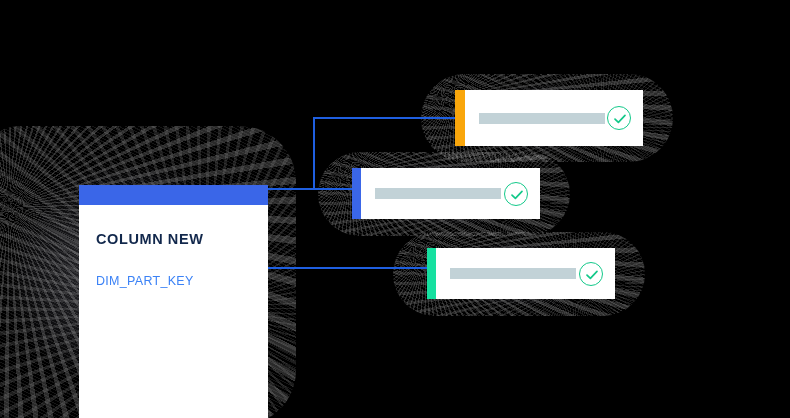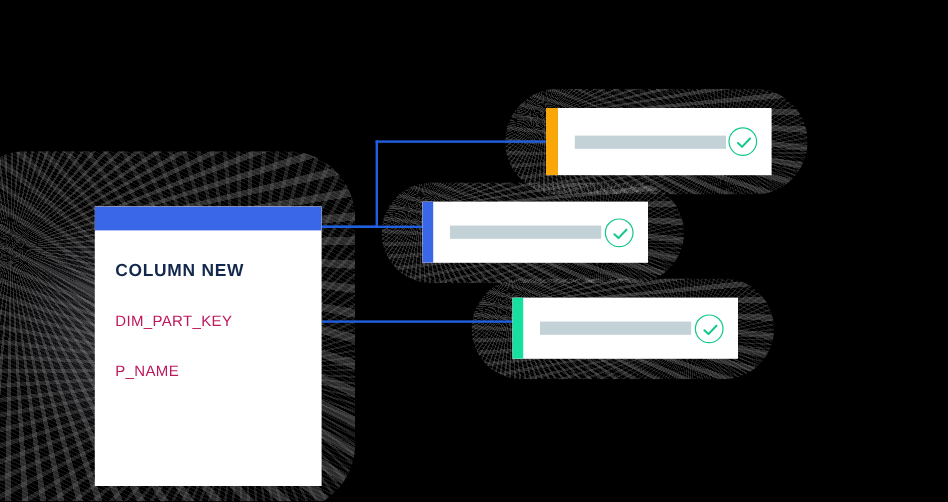--- a/index.html
+++ b/index.html
@@ -59,21 +59,21 @@
   #panel-title {
     font-size: 14.5px;
     font-weight: bold;
     letter-spacing: 0.6px;
     color: #12284C;
     margin: 26px 0 0 17px;
   }
   .col-row {
     font-size: 12.5px;
     letter-spacing: 0.3px;
-    color: #be185d;
+    color: #3b82f6;
     margin: 27px 0 0 17px;
   }
 
   
   .card {
     position: absolute;
     background: #FFFFFF;
     display: flex;
     align-items: center;
     overflow: hidden;
@@ -109,25 +109,24 @@
   <div class="halo" style="left:393px; top:232px; width:252px; height:84px;"></div>
 
   <div class="conn" style="left:313px; top:117px; width:143px; height:2px;"></div>
   <div class="conn" style="left:313px; top:117px; width:2px; height:72px;"></div>
   <div class="conn" style="left:268px; top:188px; width:47px; height:2px;"></div>
 
   <div class="conn" style="left:268px; top:188px; width:90px; height:2px;"></div>
 
   <div class="conn" style="left:268px; top:267px; width:165px; height:2px;"></div>
 
-  <div id="panel" style="left:79px; top:172px; width:189px; height:233px;">
+  <div id="panel" style="left:79px; top:185px; width:189px; height:233px;">
     <div id="panel-header" style="background:#3A66E8;"></div>
     <div id="panel-title">COLUMN NEW</div>
     <div class="col-row">DIM_PART_KEY</div>
-    <div class="col-row">P_NAME</div>
   </div>
 
   <div class="card" style="left:455px; top:90px; width:188px; height:56px;">
     <div class="accent" style="width:10px; background:#F9A60B;"></div>
     <div class="ph-bar" style="width:126px; margin-left:14px;"></div>
     <div class="check" style="right:12px; top:16px;">
       <svg width="18" height="18" viewBox="0 0 18 18" aria-hidden="true">
         <path d="M4 9.2 L7.4 12.4 L14 5.4" fill="none" stroke="#13C98A" stroke-width="1.7" stroke-linecap="round" stroke-linejoin="round"></path>
       </svg>
     </div>

